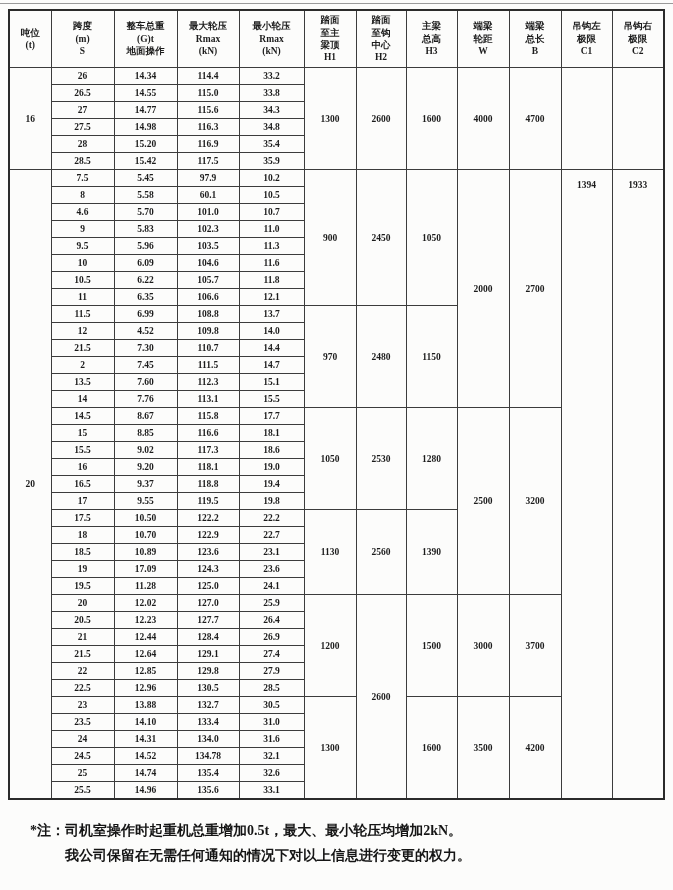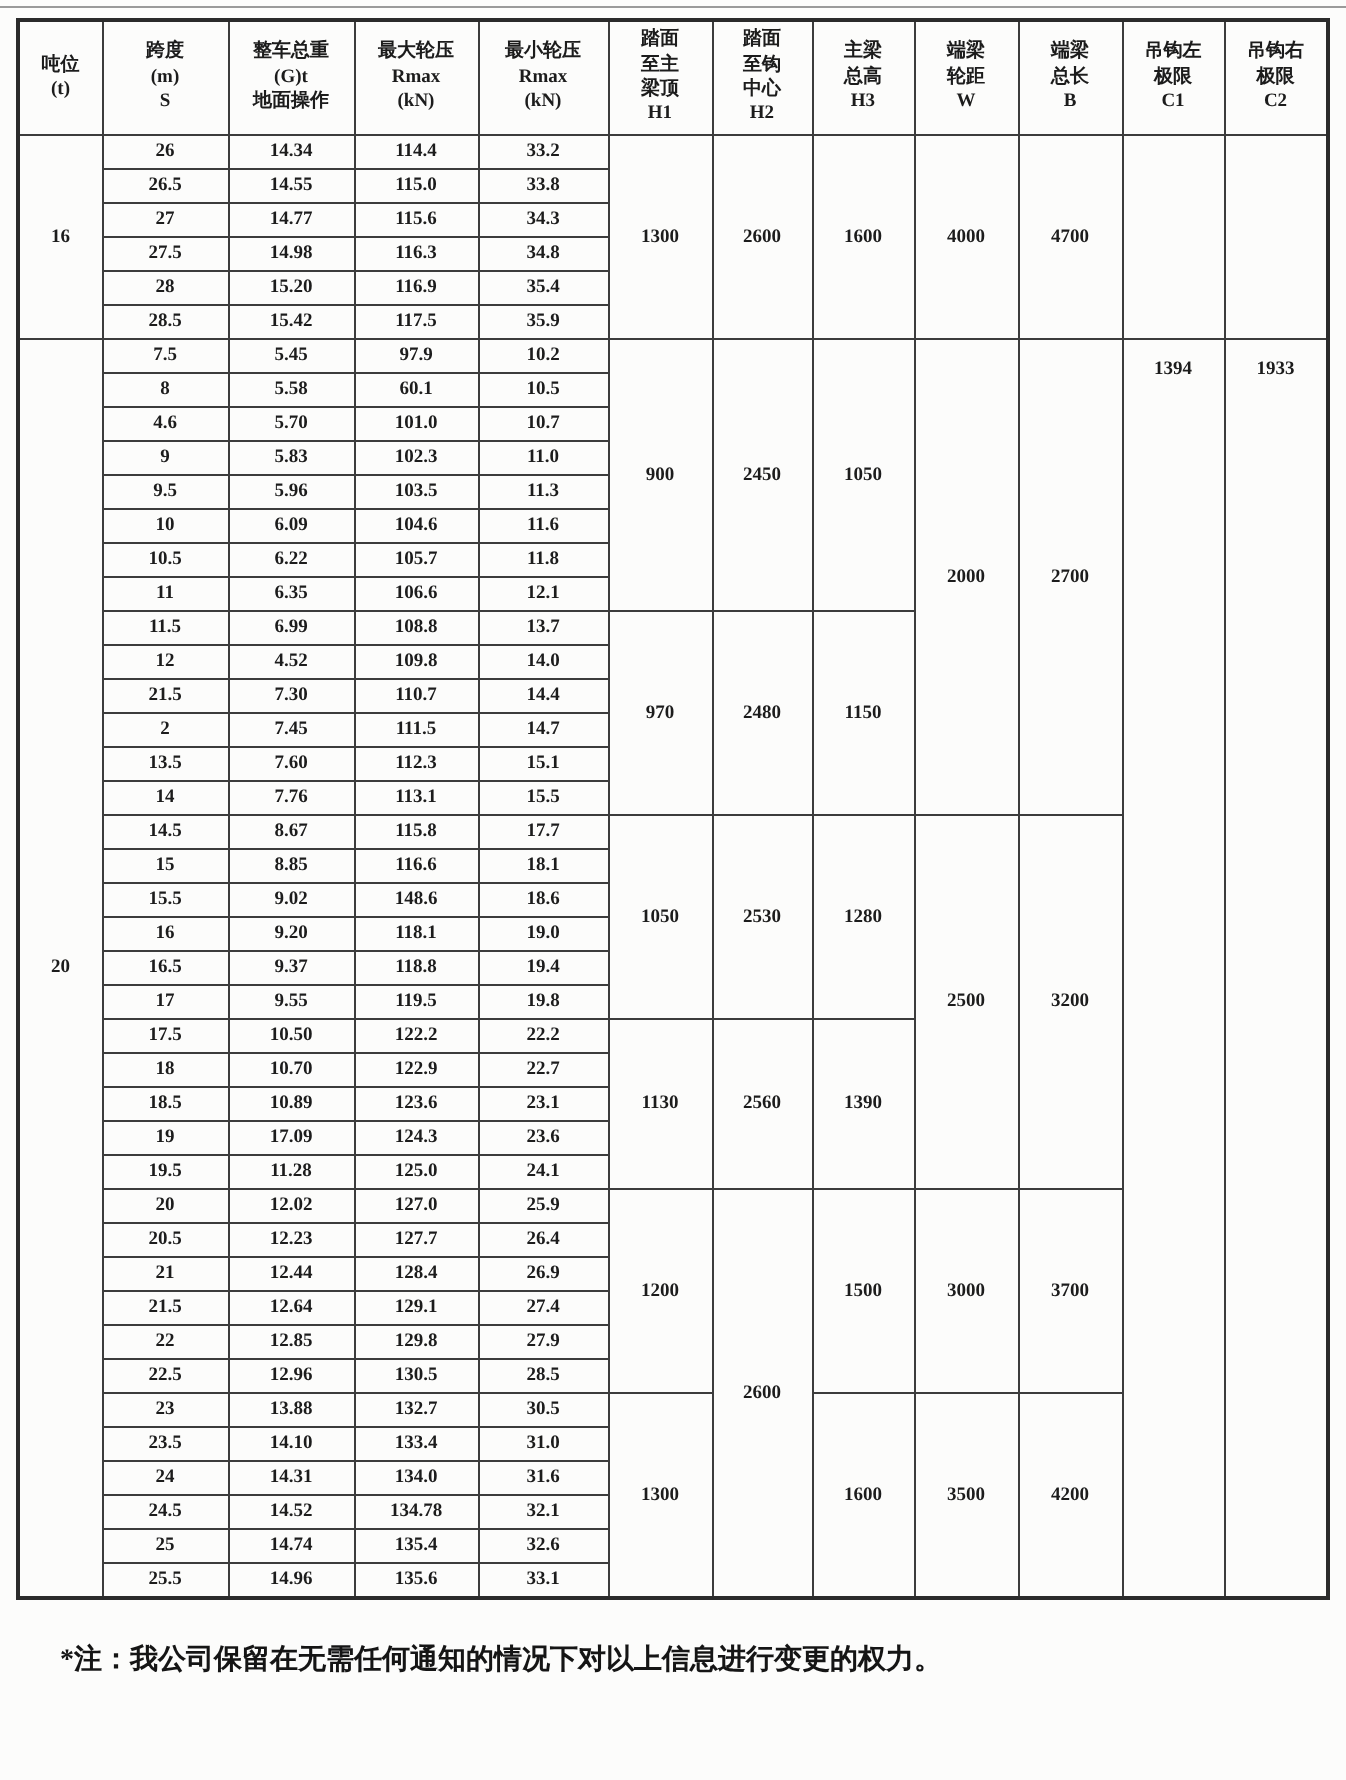--- a/index.html
+++ b/index.html
@@ -233,21 +233,21 @@
         </tr>
         <tr>
           <td>15</td>
           <td>8.85</td>
           <td>116.6</td>
           <td>18.1</td>
         </tr>
         <tr>
           <td>15.5</td>
           <td>9.02</td>
-          <td>148.6</td>
+          <td>117.3</td>
           <td>18.6</td>
         </tr>
         <tr>
           <td>16</td>
           <td>9.20</td>
           <td>118.1</td>
           <td>19.0</td>
         </tr>
         <tr>
           <td>16.5</td>
@@ -375,15 +375,16 @@
           <td>135.6</td>
           <td>33.1</td>
         </tr>
       </tbody>
   </table>
 </div>
 
 <div class="footnotes">
   <span class="fn-marker">*注：</span>
   <span class="fn-lines">
+    <span class="fn-line">司机室操作时起重机总重增加0.5t，最大、最小轮压均增加2kN。</span>
     <span class="fn-line">我公司保留在无需任何通知的情况下对以上信息进行变更的权力。</span>
   </span>
 </div>
 
 </body></html>

